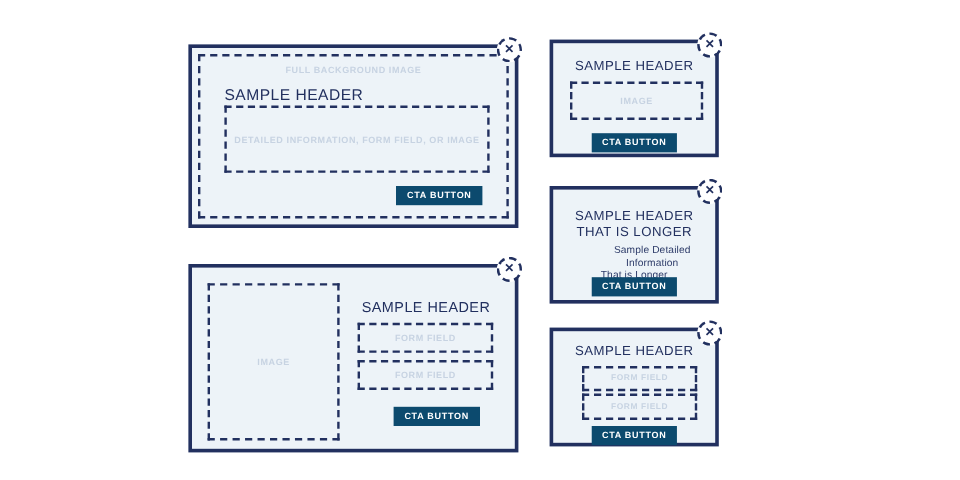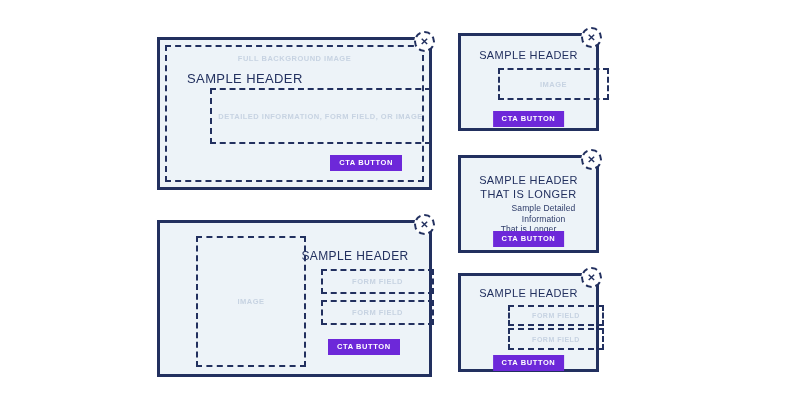--- a/index.html
+++ b/index.html
@@ -59,26 +59,25 @@
     top: 14px; left: 0; right: 0;
     text-align: center;
   }
 
   .dashed-box {
     position: absolute;
     border: 2.5px dashed #22305f;
     display: flex;
     align-items: center;
     justify-content: center;
-    margin-left: 23px;
   }
 
   .cta {
     position: absolute;
-    background: #6d28d9;
+    background: #0c4a6e;
     color: #ffffff;
     border: none;
     font-family: "Liberation Sans", sans-serif;
     font-size: 7.5px;
     font-weight: 800;
     letter-spacing: 0.6px;
     padding: 4px 9px;
     line-height: 1;
     white-space: nowrap;
     cursor: pointer;

